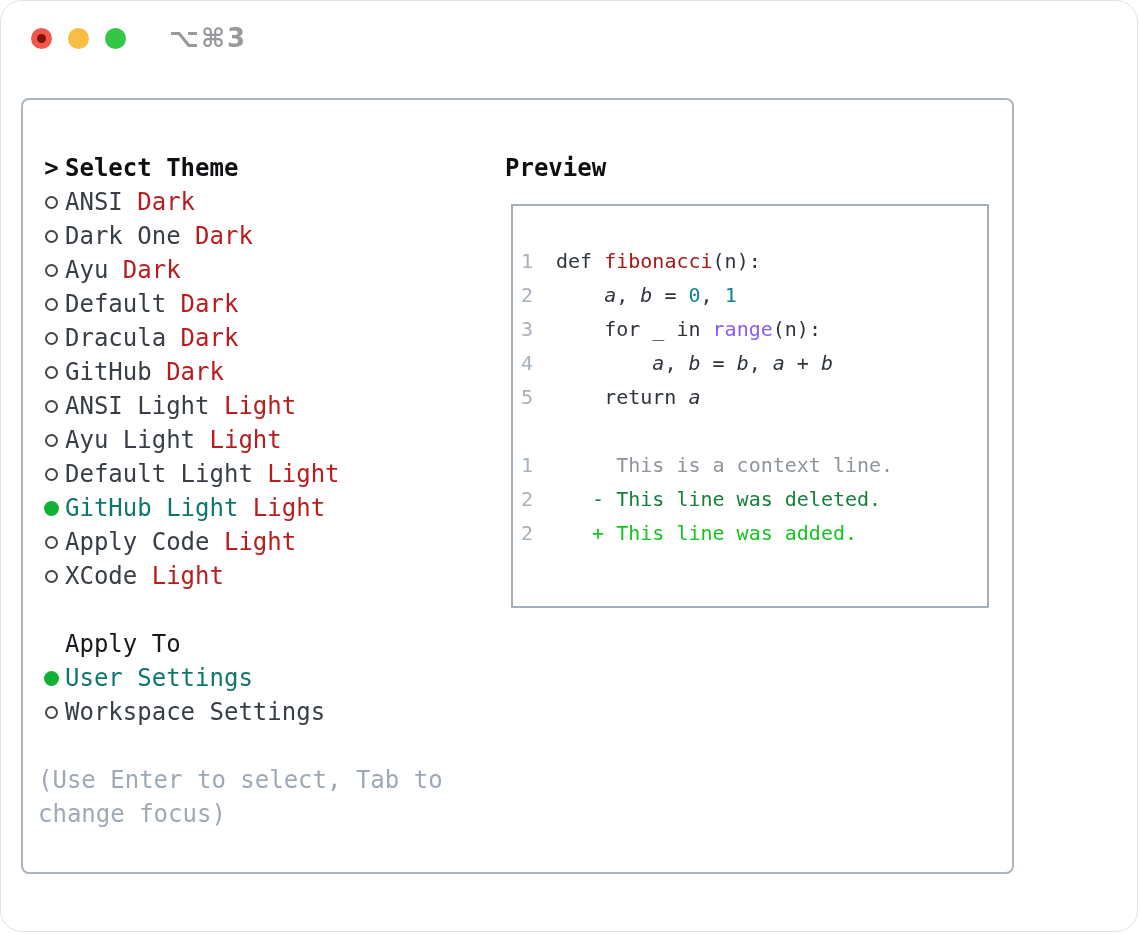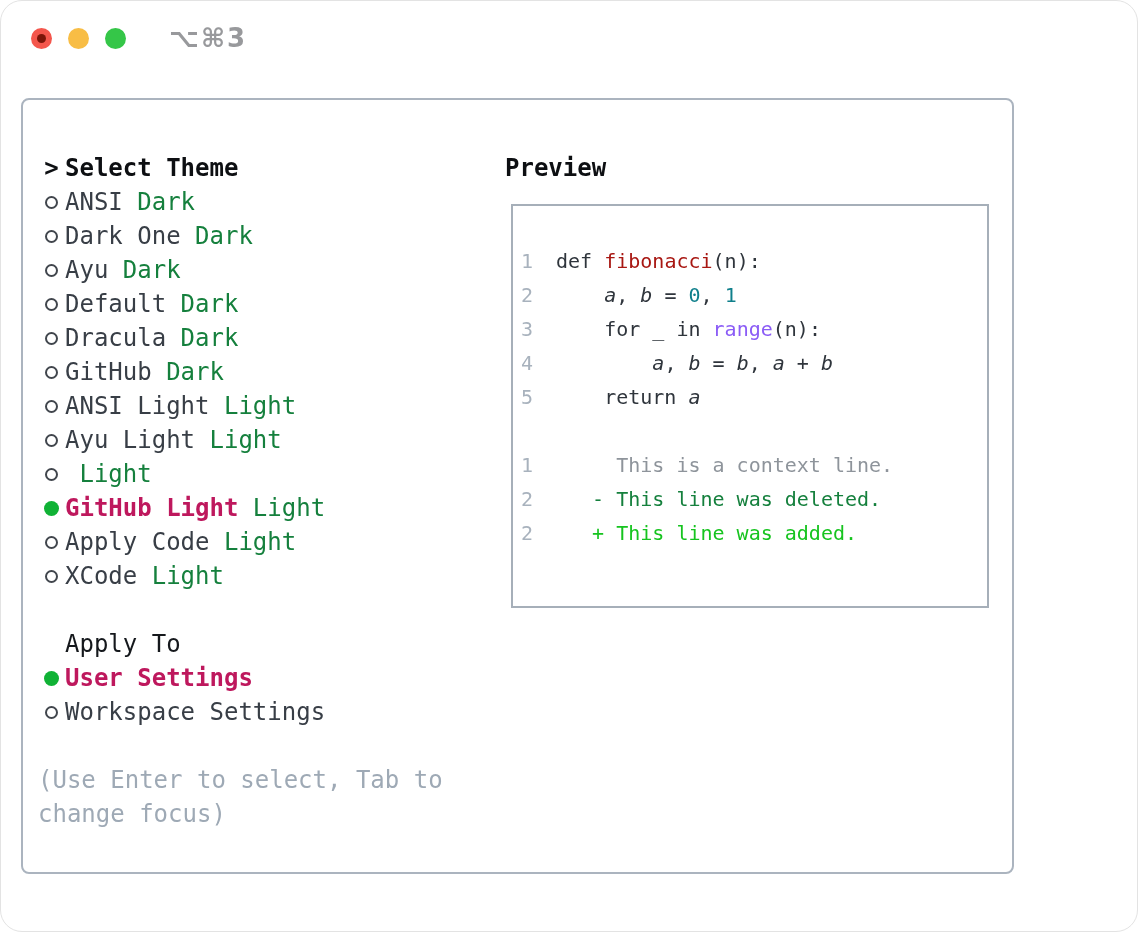--- a/index.html
+++ b/index.html
@@ -30,22 +30,22 @@
     font-size:24px;line-height:34px;color:#343a42;
   }
   .row{display:flex;align-items:center;height:34px;white-space:pre;}
   .marker{display:inline-flex;align-items:center;justify-content:center;width:27px;flex:0 0 27px;}
   .prompt{font-weight:bold;color:#0d0f12;}
   .radio{width:13px;height:13px;border:2px solid #41464d;border-radius:50%;box-sizing:border-box;background:transparent;}
   .radio.sel{width:15px;height:15px;border:none;background:#10b235;}
   .hdr{font-weight:bold;color:#0d0f12;}
   .subhdr{color:#15181c;}
   .t-name{color:#383e46;}
-  .t-name.sel{color:#be185d;font-weight:bold;}
-  .t-variant{color:#15803d;}
+  .t-name.sel{color:#0f766e;}
+  .t-variant{color:#b91c1c;}
   .spacer{height:34px;}
   .hint{margin-top:0;width:430px;color:#9ea9b5;white-space:normal;}
   
   .preview-title{
     position:absolute;left:482px;top:51px;height:34px;line-height:34px;
     font-size:24px;font-weight:bold;color:#0d0f12;text-align:right;
   }
   .preview-box{
     position:absolute;left:488px;top:104px;width:478px;height:404px;box-sizing:border-box;
     border:2px solid #a6afb9;background:#ffffff;overflow:hidden;
@@ -79,21 +79,21 @@
 
       <div id="theme-list">
           <div class="row"><span class="marker"><span class="radio"></span></span><span class="t-name">ANSI</span><span class="t-variant"> Dark</span></div>
           <div class="row"><span class="marker"><span class="radio"></span></span><span class="t-name">Dark One</span><span class="t-variant"> Dark</span></div>
           <div class="row"><span class="marker"><span class="radio"></span></span><span class="t-name">Ayu</span><span class="t-variant"> Dark</span></div>
           <div class="row"><span class="marker"><span class="radio"></span></span><span class="t-name">Default</span><span class="t-variant"> Dark</span></div>
           <div class="row"><span class="marker"><span class="radio"></span></span><span class="t-name">Dracula</span><span class="t-variant"> Dark</span></div>
           <div class="row"><span class="marker"><span class="radio"></span></span><span class="t-name">GitHub</span><span class="t-variant"> Dark</span></div>
           <div class="row"><span class="marker"><span class="radio"></span></span><span class="t-name">ANSI Light</span><span class="t-variant"> Light</span></div>
           <div class="row"><span class="marker"><span class="radio"></span></span><span class="t-name">Ayu Light</span><span class="t-variant"> Light</span></div>
-          <div class="row"><span class="marker"><span class="radio"></span></span><span class="t-variant"> Light</span></div>
+          <div class="row"><span class="marker"><span class="radio"></span></span><span class="t-name">Default Light</span><span class="t-variant"> Light</span></div>
           <div class="row"><span class="marker"><span class="radio sel"></span></span><span class="t-name sel">GitHub Light</span><span class="t-variant"> Light</span></div>
           <div class="row"><span class="marker"><span class="radio"></span></span><span class="t-name">Apply Code</span><span class="t-variant"> Light</span></div>
           <div class="row"><span class="marker"><span class="radio"></span></span><span class="t-name">XCode</span><span class="t-variant"> Light</span></div>
         </div>
 
       <div class="spacer"></div>
 
       <div class="row">
         <span class="marker"></span><span class="subhdr">Apply To</span>
       </div>

